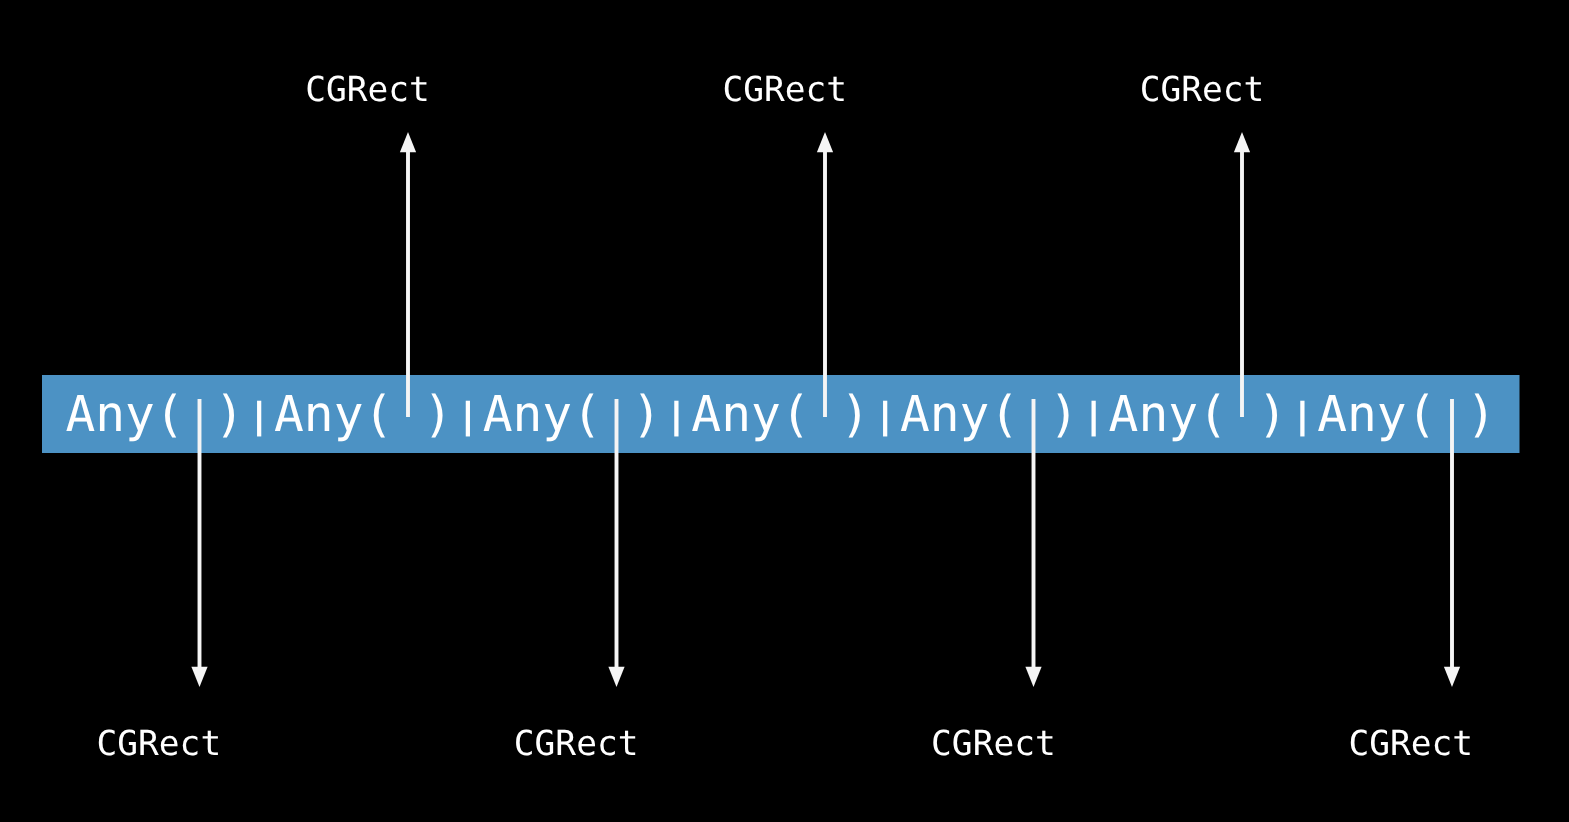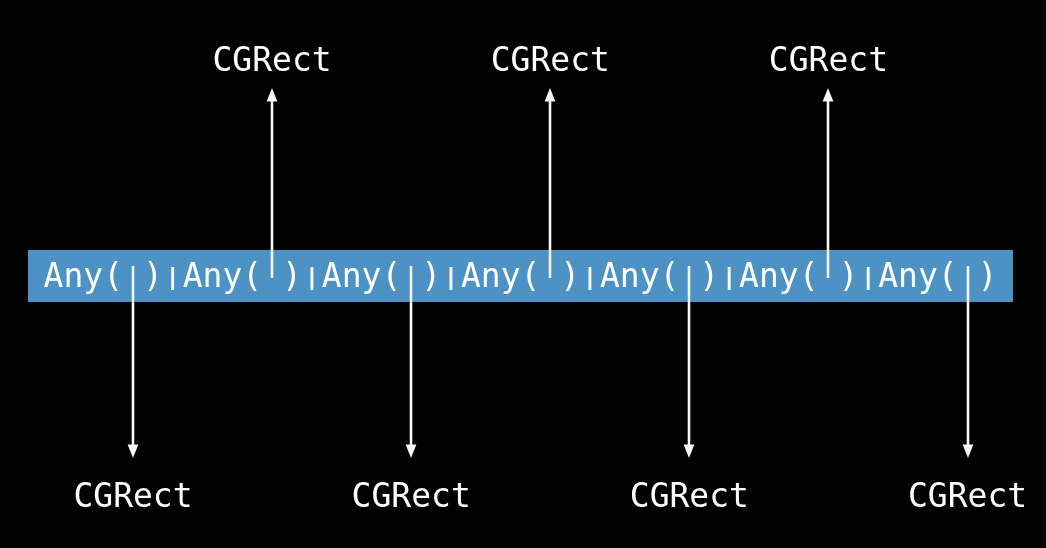--- a/index.html
+++ b/index.html
@@ -53,21 +53,21 @@
   }
   .arrow svg { display: block; }
   .arrow.up   { top: -162px; height: 190px; }
   .arrow.down { top: 16px;   height: 192px; }
   .arrow line    { stroke: var(--arrow); stroke-width: 2.6; }
   .arrow polygon { fill: var(--arrow); }
   .side-label {
     position: absolute;
     left: 4.5ch;
     transform: translateX(-50%);
-    font-size: 33px;
+    font-size: 23px;
     line-height: 40px;
     white-space: nowrap;
     color: var(--text);
   }
   .side-label.top    { top: -210px; }
   .side-label.bottom { top: 226px; }
 </style>
 </head>
 <body>
 

